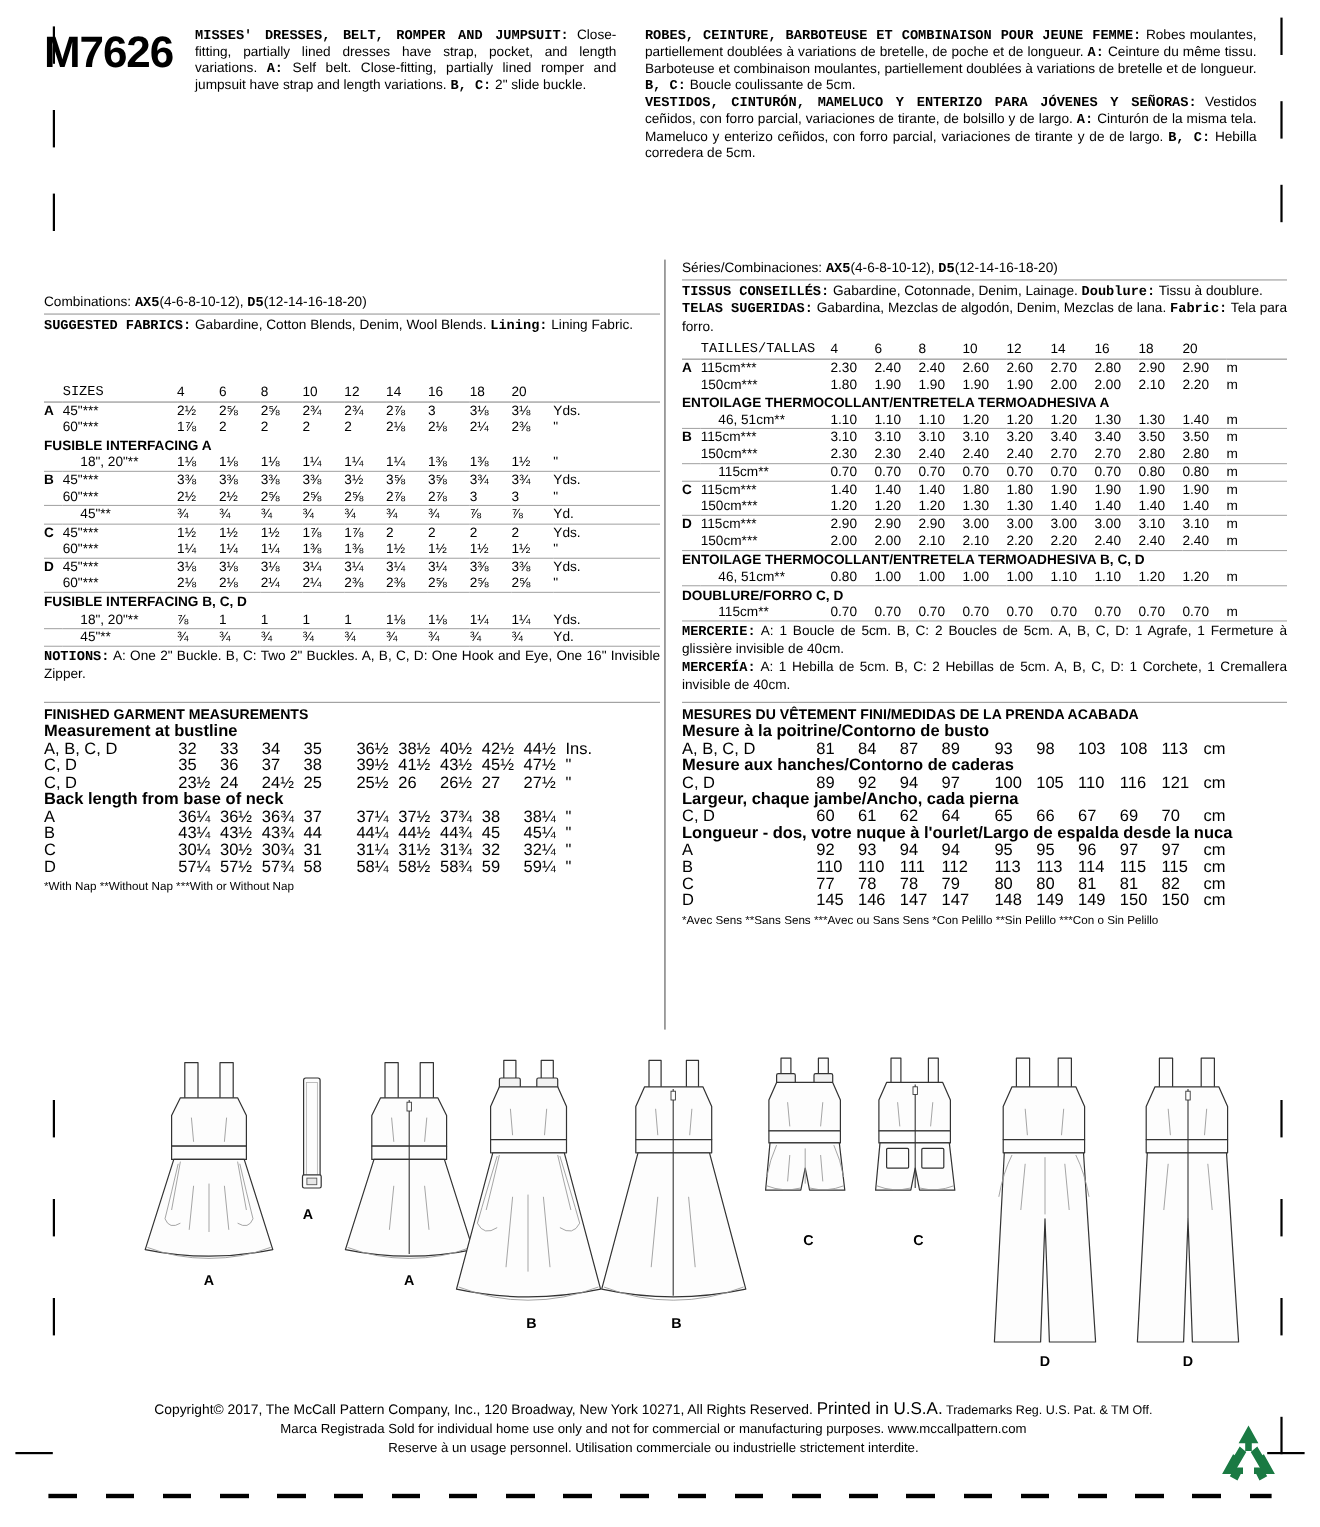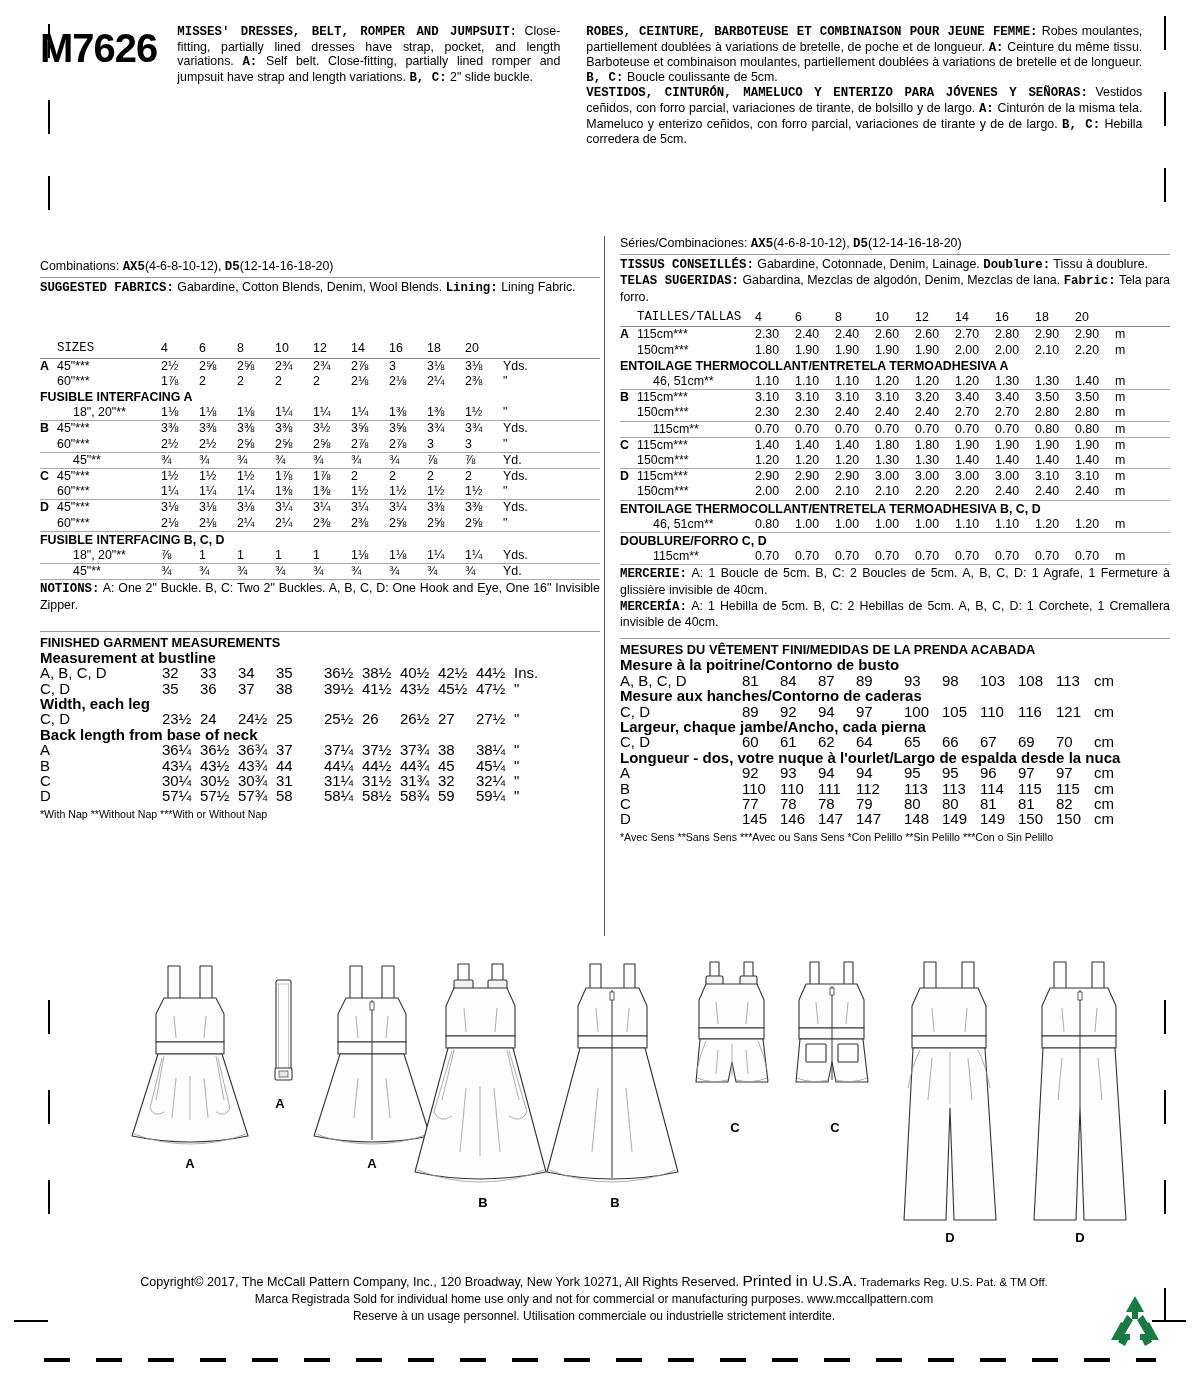--- a/index.html
+++ b/index.html
@@ -375,23 +375,20 @@
               <td class="num">37</td>
               <td class="num">38</td>
               <td class="gap"></td>
               <td class="num">39½</td>
               <td class="num">41½</td>
               <td class="num">43½</td>
               <td class="num">45½</td>
               <td class="num">47½</td>
               <td class="unit">"</td>
             </tr>
-            <tr class="subhead">
-              <td colspan="12">Width, each leg</td>
-            </tr>
             <tr>
               <td class="lbl">C, D</td>
               <td class="num">23½</td>
               <td class="num">24</td>
               <td class="num">24½</td>
               <td class="num">25</td>
               <td class="gap"></td>
               <td class="num">25½</td>
               <td class="num">26</td>
               <td class="num">26½</td>

